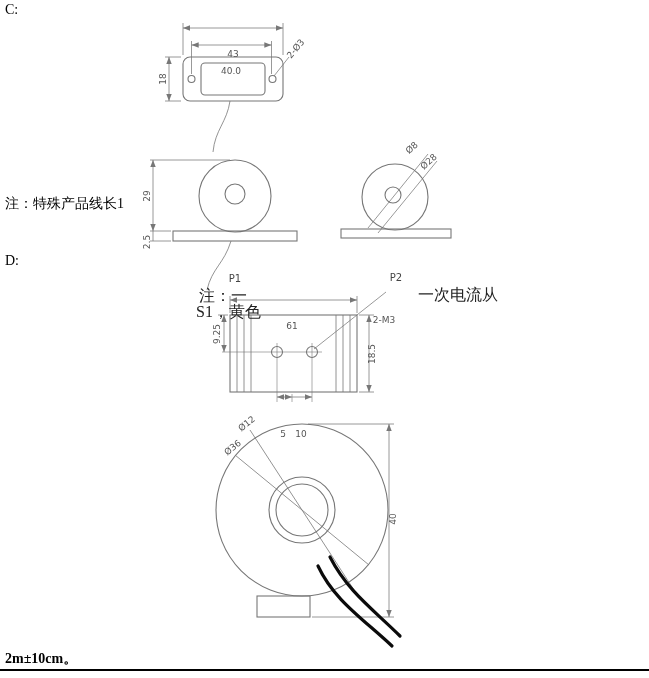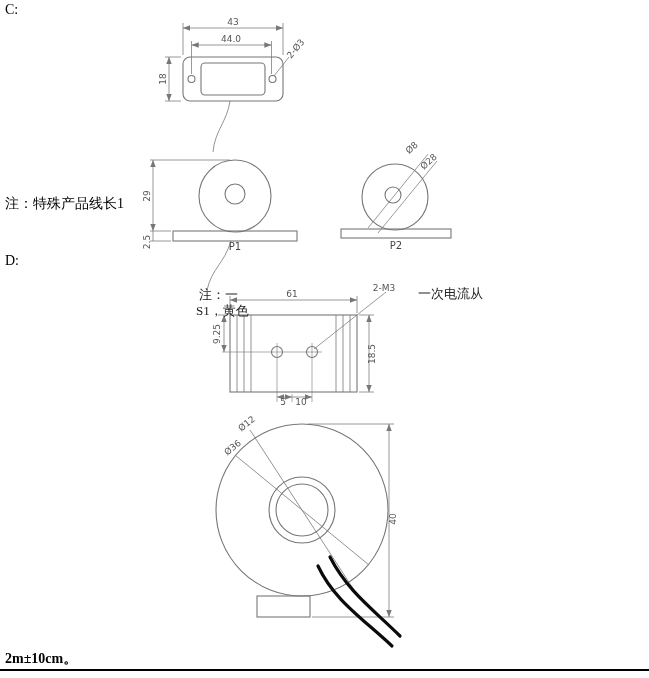--- a/index.html
+++ b/index.html
@@ -5,24 +5,24 @@
   * { margin:0; padding:0; box-sizing:border-box; }
   html,body { background:#fff; }
   .page {
     position:relative; width:649px; height:678px; background:#fff;
     font-family:"DejaVu Sans","Liberation Sans",sans-serif; overflow:hidden;
   }
   svg.art { position:absolute; left:0; top:0; }
   .anch { position:absolute; white-space:nowrap; line-height:1; }
   .note { font-family:"Liberation Serif","DejaVu Serif",serif; font-size:14px; color:#000; }
   .bold { font-weight:bold; }
-  .frag { font-family:"Liberation Serif","DejaVu Serif",serif; font-size:13px; color:#222; }
+  .frag { font-family:"Liberation Serif","DejaVu Serif",serif; font-size:16px; color:#222; }
   .dim  { font-size:9px; color:#555; font-family:"DejaVu Sans",sans-serif; }
   .face { font-size:10px; color:#444; font-family:"DejaVu Sans",sans-serif; }
-  .ctr  { transform:translate(-50%,-50%); }
+  .ctr  { transform:translate(-50%,-50%);margin-top:32px; }
   .border-line { position:absolute; background:#000; }
 </style>
 </head>
 <body>
 
 <div class="page">
 
   <svg class="art" width="649" height="678" viewBox="0 0 649 678">
     <defs>
       <marker id="arr" viewBox="0 0 10 10" refX="9" refY="5" markerWidth="8" markerHeight="8" markerUnits="userSpaceOnUse" orient="auto-start-reverse">
@@ -112,21 +112,21 @@
       <g stroke="#0b0b0b" stroke-width="3.2" stroke-linecap="round">
         <path d="M318,566 C334,600 362,618 392,646"></path>
         <path d="M330,557 C348,592 374,610 400,636"></path>
       </g>
     </g>
   </svg>
 
   <div class="anch note" style="left:5px; top:3px">C:</div>
 
   <div class="anch dim ctr" style="left:233px; top:22px">43</div>
-  <div class="anch dim ctr" style="left:231px; top:39px">44.0</div>
+  <div class="anch dim ctr" style="left:231px; top:39px">40.0</div>
   <div class="anch dim" style="left:163px; top:79px; transform:translate(-50%,-50%) rotate(-90deg)">18</div>
   <div class="anch dim" style="left:296px; top:49px; transform:translate(-50%,-50%) rotate(-50deg)">2-Ø3</div>
 
   <div class="anch dim" style="left:147px; top:196px; transform:translate(-50%,-50%) rotate(-90deg)">29</div>
   <div class="anch dim" style="left:147px; top:242px; transform:translate(-50%,-50%) rotate(-90deg)">2.5</div>
   <div class="anch face ctr" style="left:235px; top:247px">P1</div>
 
   <div class="anch dim" style="left:412px; top:148px; transform:translate(-50%,-50%) rotate(-42deg)">Ø8</div>
   <div class="anch dim" style="left:429px; top:162px; transform:translate(-50%,-50%) rotate(-42deg)">Ø28</div>
   <div class="anch face ctr" style="left:396px; top:246px">P2</div>

